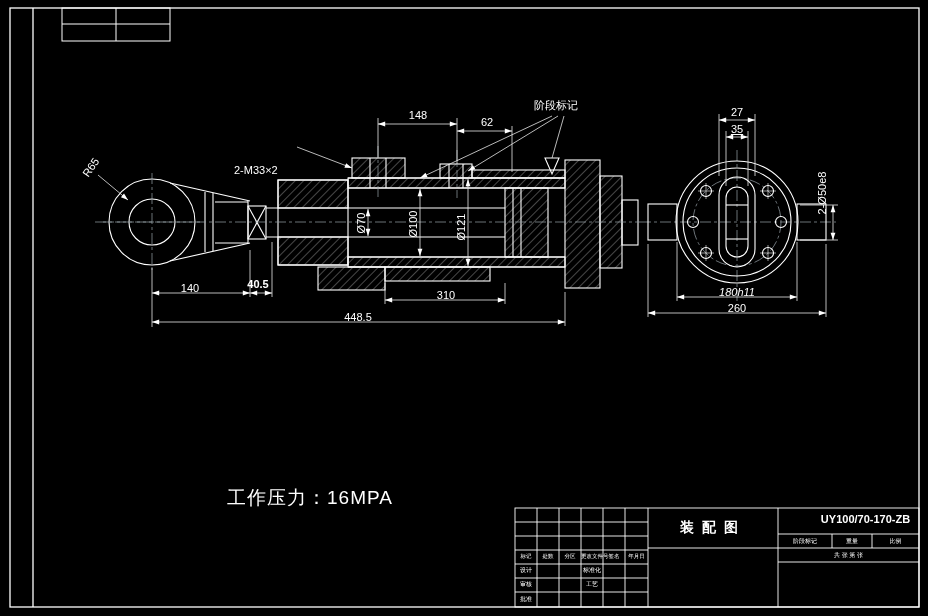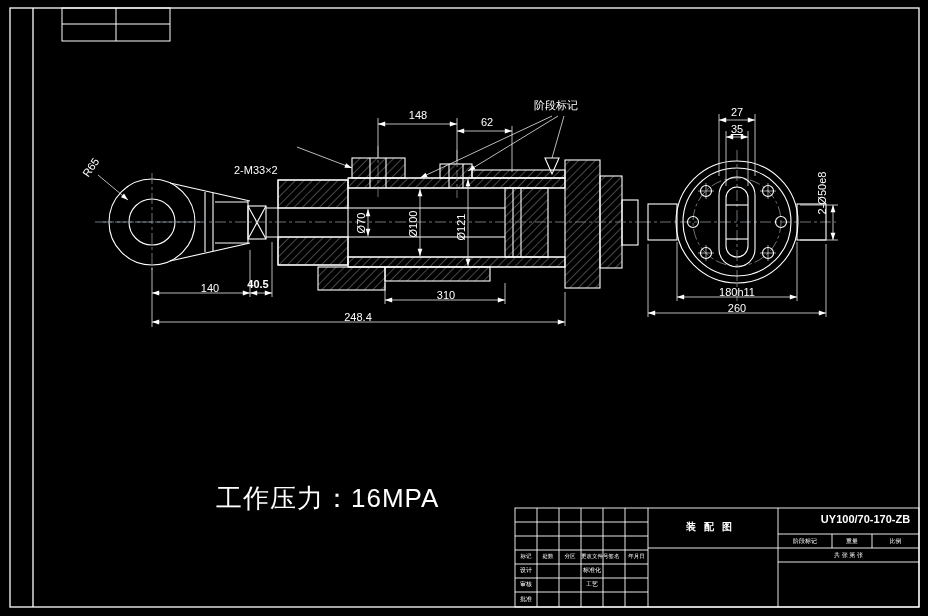--- a/index.html
+++ b/index.html
@@ -3,22 +3,22 @@
 <meta charset="utf-8">
 <style>
   html,body{margin:0;padding:0;background:#000;}
   .canvas{position:relative;width:928px;height:616px;background:#000;overflow:hidden;
           font-family:"Liberation Sans","DejaVu Sans",sans-serif;color:#fff;}
   .canvas svg{position:absolute;left:0;top:0;}
   .lbl{position:absolute;color:#fff;font-size:11px;line-height:12px;white-space:nowrap;}
   .c{text-align:center;}
   .v{transform:rotate(-90deg);transform-origin:0 0;}
   .r55{transform:rotate(-55deg);transform-origin:0 0;}
-  .big{font-size:26px;line-height:22px;letter-spacing:1px;}
-  .ttl{font-size:10px;font-weight:bold;letter-spacing:8px;line-height:16px;text-align:center;}
+  .big{font-size:19px;line-height:22px;letter-spacing:1px;margin-left:11px;}
+  .ttl{font-size:14px;font-weight:bold;letter-spacing:8px;line-height:16px;text-align:center;}
   .num{font-size:11px;font-weight:bold;line-height:13px;}
   .tiny{font-size:6px;line-height:7px;letter-spacing:0;}
   .t55{font-size:5.5px;line-height:6px;}
 </style>
 </head>
 <body>
 
 <div class="canvas">
 
   <svg width="928" height="616" viewBox="0 0 928 616">
@@ -211,29 +211,29 @@
   <span class="lbl c" style="left:405px;top:109px;width:26px;">148</span>
   <span class="lbl c" style="left:474px;top:116px;width:26px;">62</span>
   <span class="lbl" style="left:534px;top:99px;">阶段标记</span>
   <span class="lbl" style="left:234px;top:136px;margin-top:28px;">2-M33×2</span>
   <span class="lbl r55" style="left:80px;top:172px;">R65</span>
 
   <span class="lbl c v" style="left:355px;top:237px;width:28px;">Ø70</span>
   <span class="lbl c v" style="left:407px;top:241px;width:34px;">Ø100</span>
   <span class="lbl c v" style="left:455px;top:244px;width:34px;">Ø121</span>
 
-  <span class="lbl c" style="left:188px;top:282px;width:44px;">140</span>
+  <span class="lbl c" style="left:168px;top:282px;width:44px;">140</span>
   <span class="lbl c" style="left:243px;top:278px;width:30px;font-weight:bold;">40.5</span>
-  <span class="lbl c" style="left:328px;top:311px;width:60px;">248.4</span>
+  <span class="lbl c" style="left:328px;top:311px;width:60px;">448.5</span>
   <span class="lbl c" style="left:424px;top:289px;width:44px;">310</span>
 
   <span class="lbl c" style="left:723px;top:106px;width:28px;">27</span>
   <span class="lbl c" style="left:724px;top:123px;width:26px;text-decoration:underline;">35</span>
   <span class="lbl c v" style="left:816px;top:236px;width:86px;">2-Ø50e8</span>
-  <span class="lbl c" style="left:703px;top:286px;width:68px;">180h11</span>
+  <span class="lbl c" style="left:703px;top:286px;width:68px;font-style:italic;">180h11</span>
   <span class="lbl c" style="left:708px;top:302px;width:58px;">260</span>
 
   <span class="lbl big" style="left:216px;top:487px;">工作压力：16MPA</span>
 
   <span class="lbl ttl c" style="left:650px;top:519px;width:126px;">装配图</span>
   <span class="lbl num c" style="left:778px;top:513px;width:141px;margin-left:17px;">UY100/70-170-ZB</span>
 
   <span class="lbl t55 c" style="left:515px;top:553px;width:22px;">标记</span>
   <span class="lbl t55 c" style="left:537px;top:553px;width:22px;">处数</span>
   <span class="lbl t55 c" style="left:559px;top:553px;width:22px;">分区</span>

